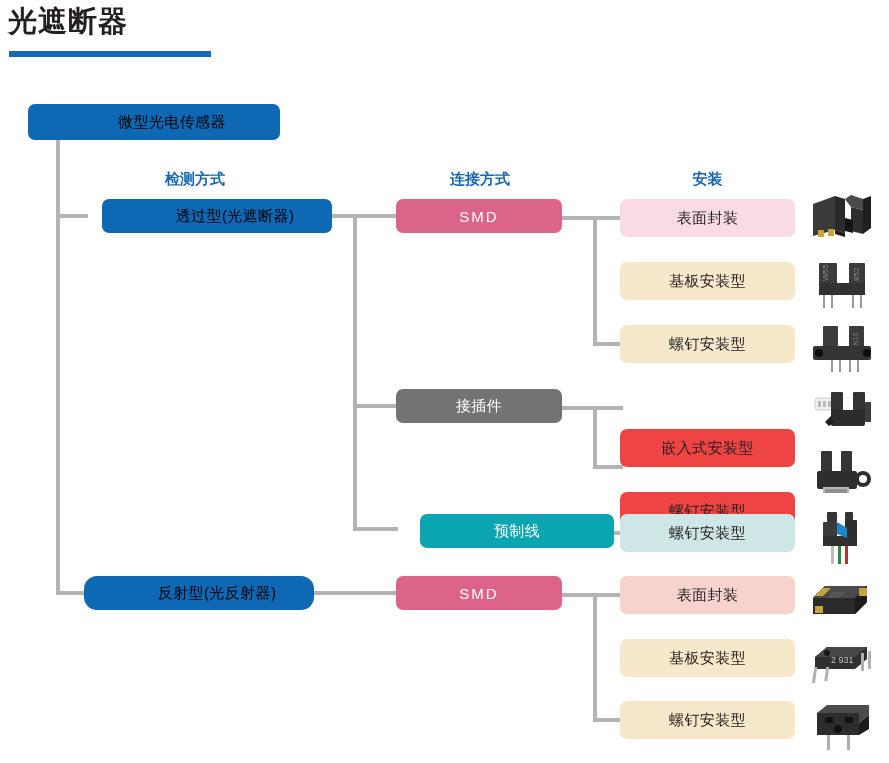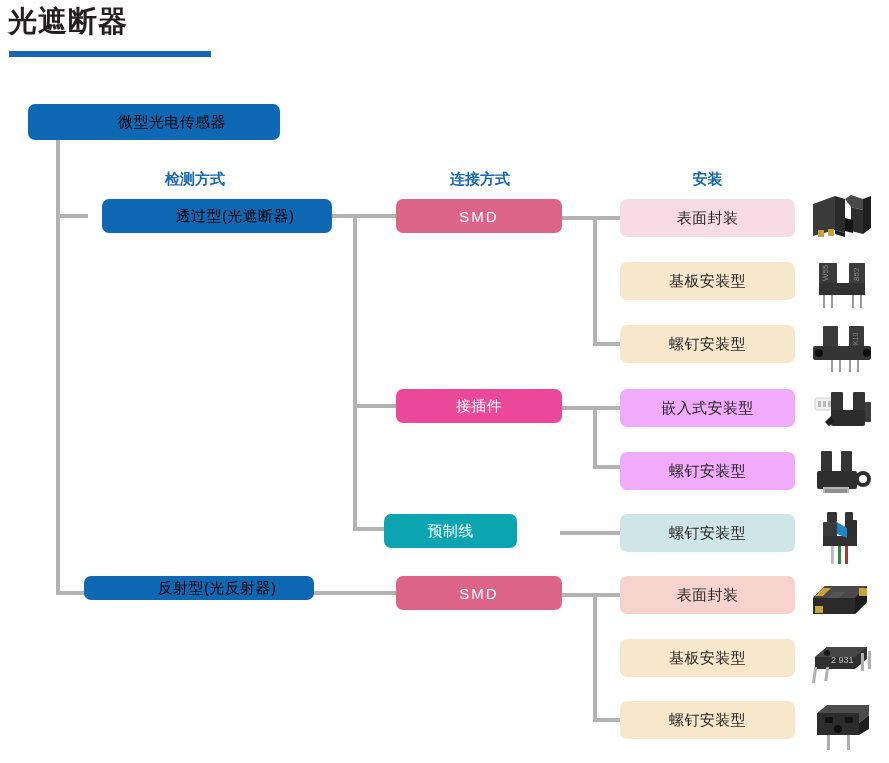--- a/index.html
+++ b/index.html
@@ -66,30 +66,30 @@
     background: #0e68b4;
     color: #000000;
     padding-left: 36px;
   }
   .node.smd {
     background: #dd6489;
     color: #ffffff;
     letter-spacing: 2px;
   }
   .node.conn {
-    background: #ec4899;
+    background: #737373;
     color: #ffffff;
   }
   .node.wire {
     background: #0aa5b0;
     color: #ffffff;
   }
   .node.m-pink  { background: #f8dbe4; color: #231f20; }
   .node.m-cream { background: #f7e8cb; color: #231f20; }
-  .node.m-green { background: #f0abfc; color: #231f20; }
+  .node.m-green { background: #ef4444; color: #231f20; margin-top: 40px; }
   .node.m-teal  { background: #cfe6e7; color: #231f20; }
   .node.m-rose  { background: #f6d3cd; color: #231f20; }
 
   
   .thumb {
     position: absolute;
     width: 74px; height: 58px; text-align: right;
   }
   .thumb svg { display: block; width: 100%; height: 100%; }
 </style>
@@ -130,25 +130,25 @@
   <div class="line h" style="left:560px;top:531px;width:63px;"></div>
 
   <div class="line h" style="left:560px;top:593px;width:36px;"></div>
   <div class="line v" style="left:593px;top:593px;height:128px;"></div>
   <div class="line h" style="left:593px;top:593px;width:30px;"></div>
   <div class="line h" style="left:593px;top:718px;width:30px;"></div>
 
   <div class="node root" style="left:28px;top:104px;width:252px;height:36px;">微型光电传感器</div>
 
   <div class="node lvl2" style="left:84px;top:199px;width:230px;height:34px;margin-left:18px;">透过型(光遮断器)</div>
-  <div class="node lvl2" style="left:84px;top:576px;width:230px;height:24px;">反射型(光反射器)</div>
+  <div class="node lvl2" style="left:84px;top:576px;width:230px;height:34px;border-radius:13px;">反射型(光反射器)</div>
 
   <div class="node smd" style="left:396px;top:199px;width:166px;height:34px;">SMD</div>
   <div class="node conn" style="left:396px;top:389px;width:166px;height:34px;">接插件</div>
-  <div class="node wire" style="left:384px;top:514px;width:133px;height:34px;">预制线</div>
+  <div class="node wire" style="left:420px;top:514px;width:194px;height:34px;">预制线</div>
   <div class="node smd" style="left:396px;top:576px;width:166px;height:34px;">SMD</div>
 
   <div class="node m-pink" style="left:620px;top:199px;width:175px;height:38px;">表面封装</div>
   <div class="node m-cream" style="left:620px;top:262px;width:175px;height:38px;">基板安装型</div>
   <div class="node m-cream" style="left:620px;top:325px;width:175px;height:38px;">螺钉安装型</div>
   <div class="node m-green" style="left:620px;top:389px;width:175px;height:38px;">嵌入式安装型</div>
   <div class="node m-green" style="left:620px;top:452px;width:175px;height:38px;">螺钉安装型</div>
   <div class="node m-teal" style="left:620px;top:514px;width:175px;height:38px;">螺钉安装型</div>
   <div class="node m-rose" style="left:620px;top:576px;width:175px;height:38px;">表面封装</div>
   <div class="node m-cream" style="left:620px;top:639px;width:175px;height:38px;">基板安装型</div>

